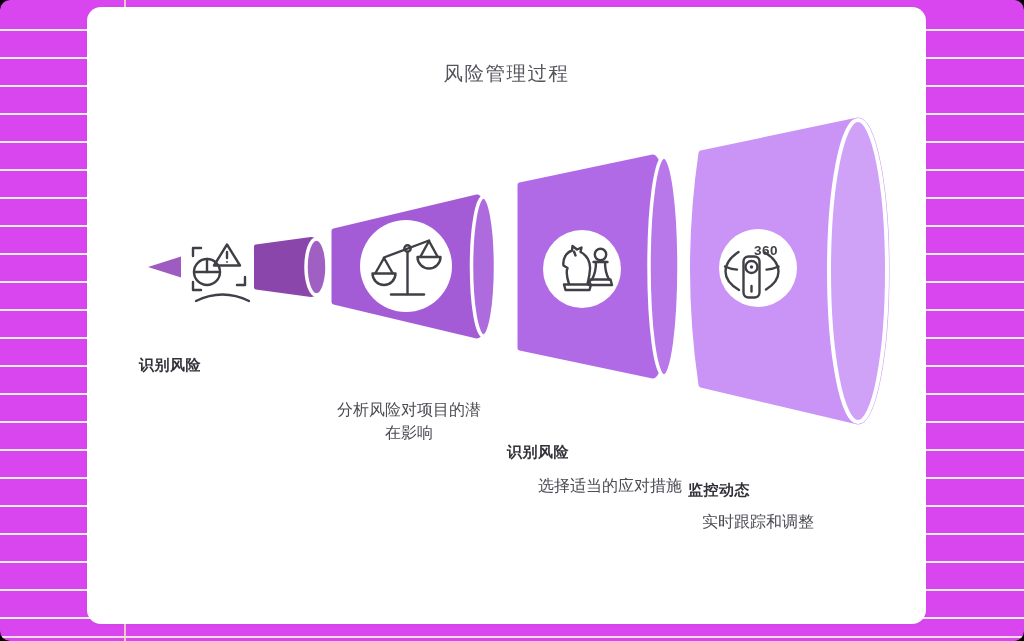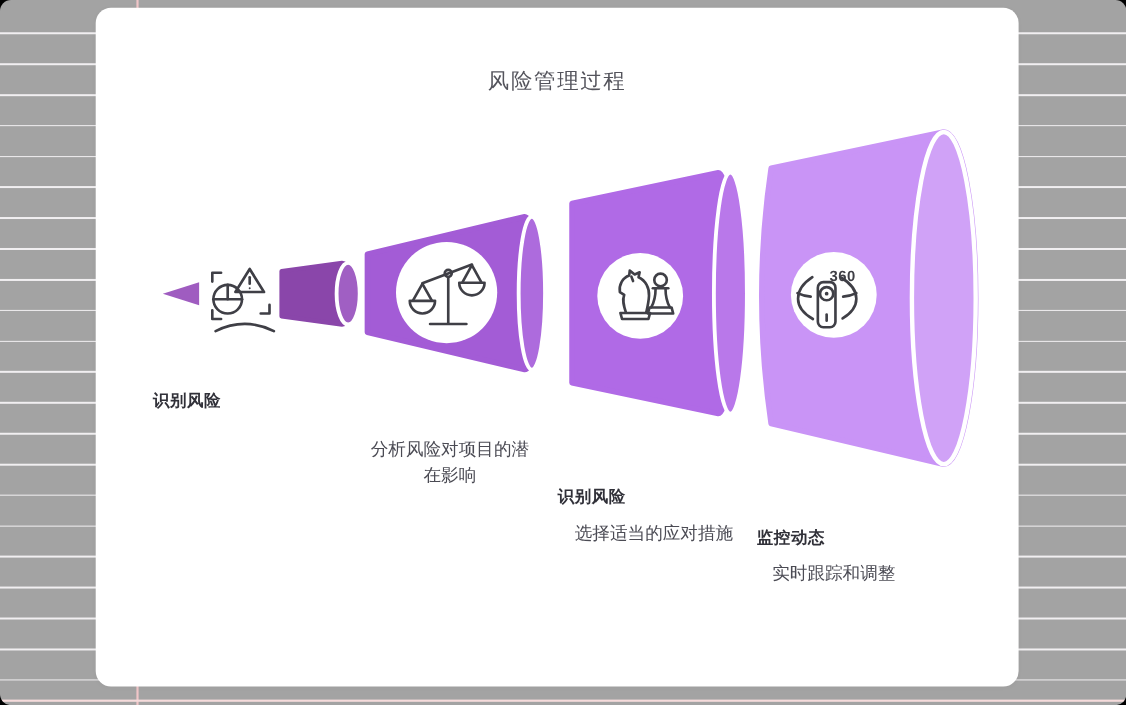--- a/index.html
+++ b/index.html
@@ -1,39 +1,39 @@
 <!DOCTYPE html>
 <html><head>
 <meta charset="utf-8">
 <style>
   html,body{margin:0;padding:0;background:#000;}
   body{font-family:"Liberation Sans","DejaVu Sans",sans-serif;}
   .screen{position:relative;width:1024px;height:641px;background:#000;overflow:hidden;}
-  .page{position:absolute;inset:0;border-radius:10px;overflow:hidden;background:#a3a3a3;}
+  .page{position:absolute;inset:0;border-radius:10px;overflow:hidden;background:#d946ef;}
   
   .paper{position:absolute;inset:0;
     background-image:repeating-linear-gradient(to bottom,transparent 0px,transparent 26.5px,#f1eff1 26.5px,#f1eff1 28px);
     background-position:0 3px;}
   .margin-line{position:absolute;left:124px;top:0;width:2px;height:100%;background:#f0c6c8;}
   .bottom-line{position:absolute;left:0;top:636px;width:100%;height:2px;background:#f6dbdb;}
   
   .card{position:absolute;left:87px;top:7px;width:839px;height:617px;background:#fff;border-radius:14px;
     box-shadow:0 1px 4px rgba(0,0,0,0.03);}
   .title{position:absolute;top:53px;left:0;width:100%;text-align:center;font-size:19.5px;font-weight:500;
     color:#54545c;letter-spacing:1.5px;}
   .funnel{position:absolute;left:0;top:0;}
   .label{position:absolute;}
   .label h2{margin:0 0 12px 0;font-size:15px;font-weight:700;color:#303038;line-height:1.15;letter-spacing:0.5px;}
   .label p{margin:0;font-size:16px;color:#4b4b54;line-height:1.45;text-align:center;}
   .b1{left:52px;top:349px;width:168px;}
   .b2{left:238px;top:391px;width:168px;}
   .b3{left:420px;top:436px;width:175px;}
   .b4{left:601px;top:474px;width:140px;}
   .b1 p,.b2 p{width:152px;margin:0 auto;}
-  .b3 p{text-align:center;margin-top:14px;}
+  .b3 p{text-align:right;margin-top:14px;}
   .icon-stroke{stroke:#3f3f46;stroke-width:2.4;fill:none;stroke-linecap:round;stroke-linejoin:round;}
   .num360{font-size:13.5px;font-weight:700;fill:#3f3f46;letter-spacing:0.5px;}
 </style>
 </head>
 <body>
 
 <div class="screen">
   <div class="page">
     <div class="paper">
       <div class="margin-line"></div>

